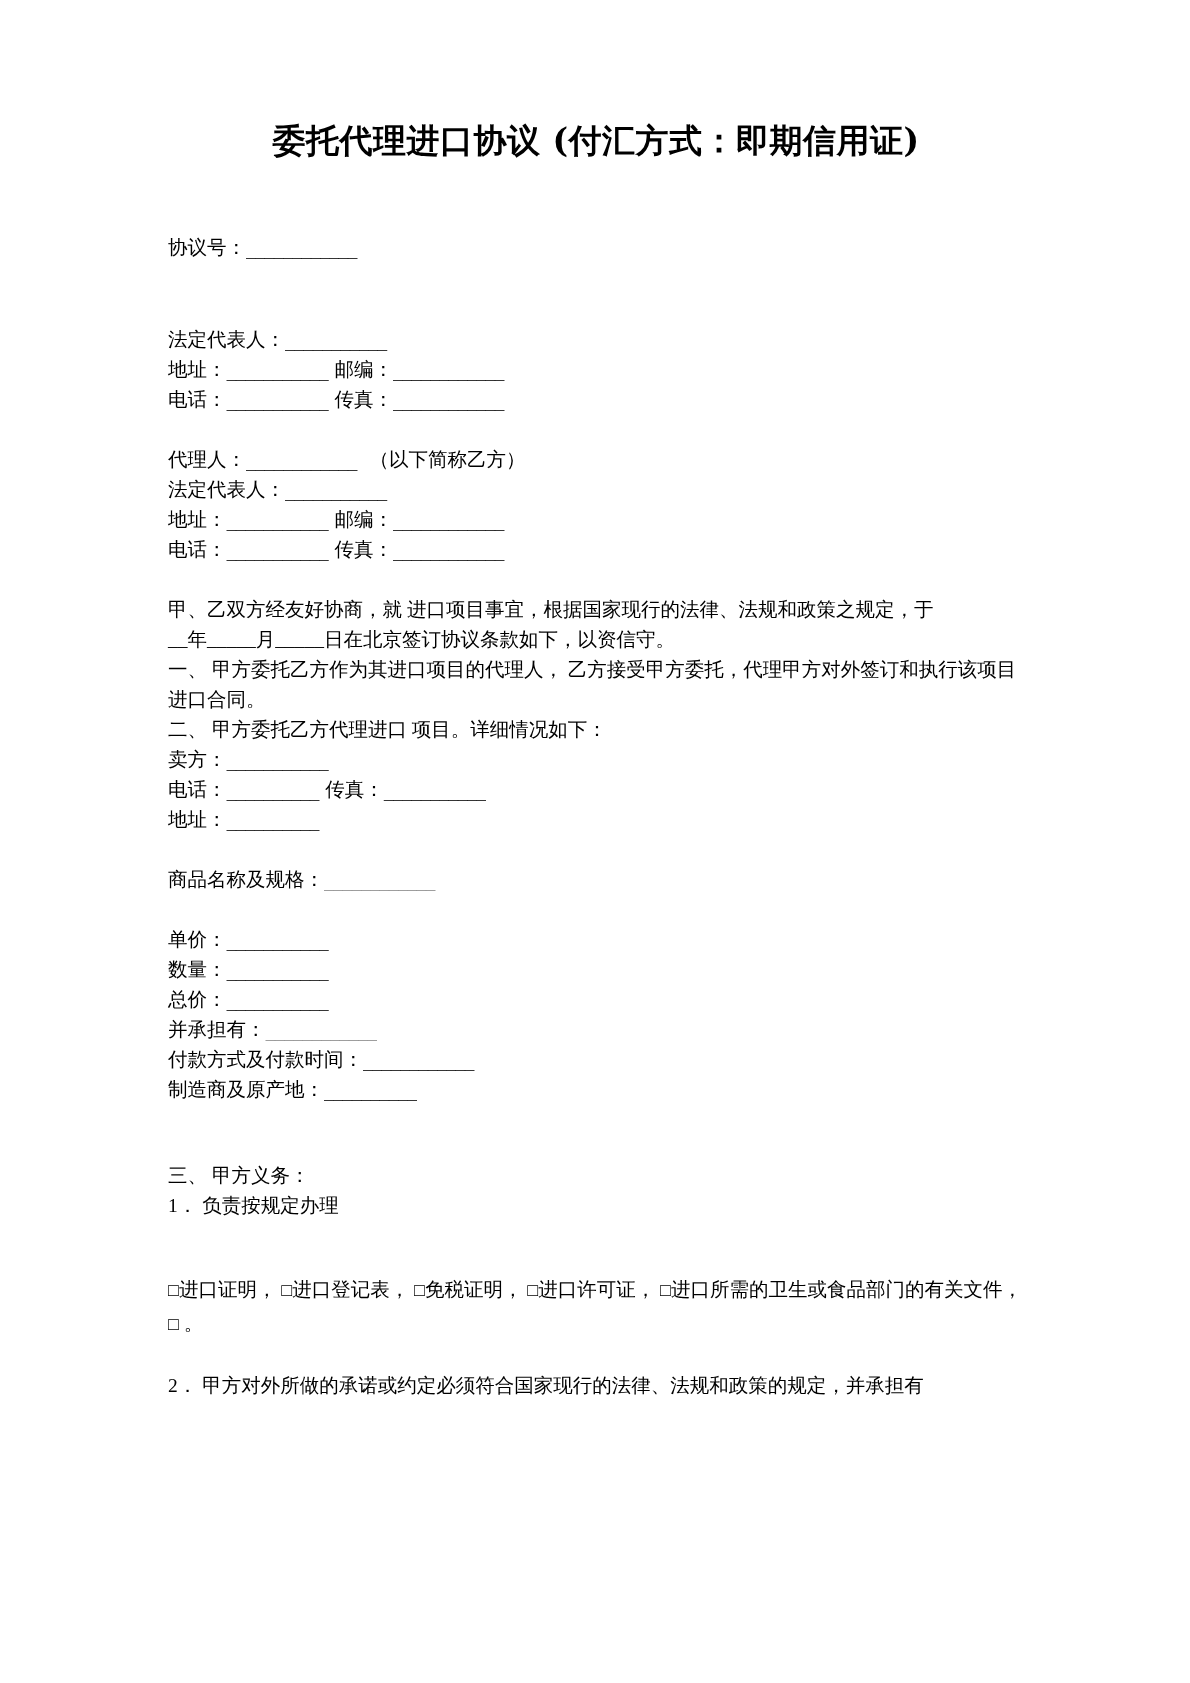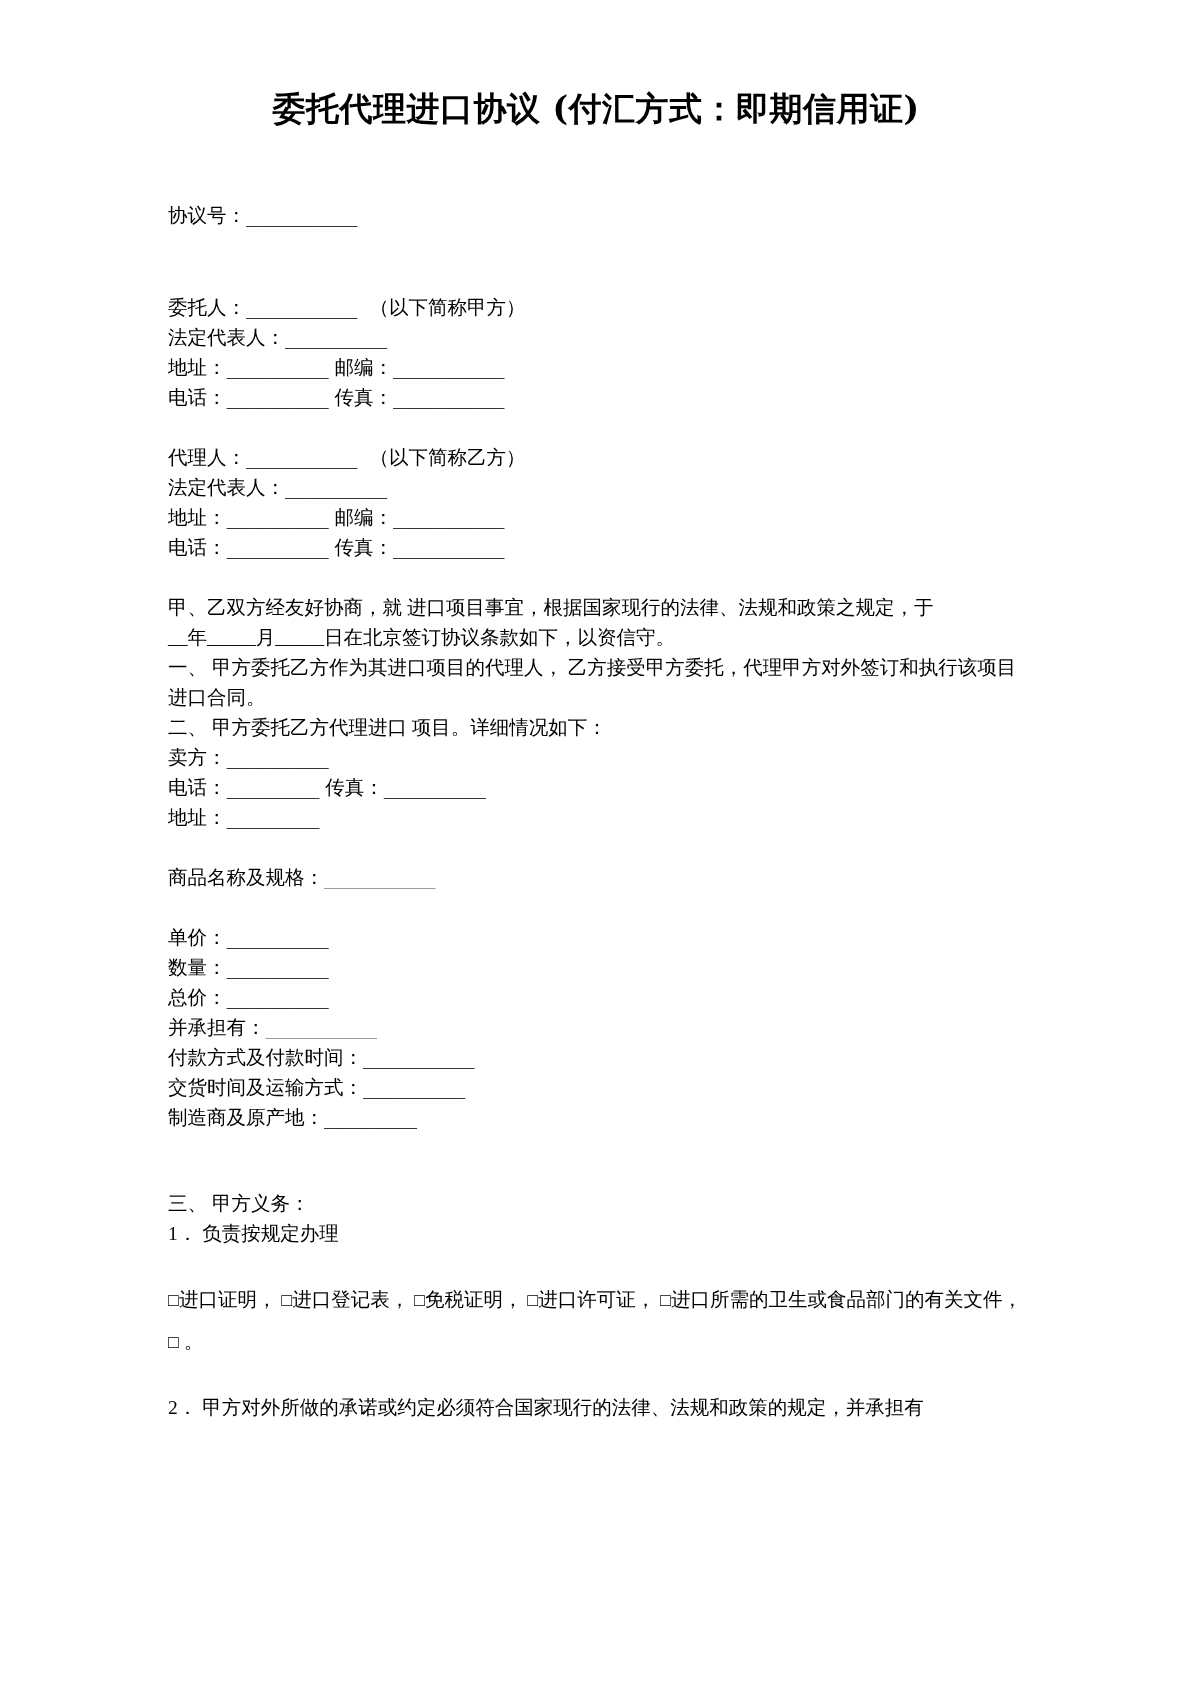--- a/index.html
+++ b/index.html
@@ -27,21 +27,21 @@
     width: 856px;
   }
 
   
   .doc-title {
     font-size: 33px;
     font-weight: bold;
     text-align: center;
     letter-spacing: 0.5px;
     margin: 0;
-    padding-top: 88px;
+    padding-top: 120px;
     line-height: 1.25;
     white-space: nowrap;
   }
 
   
   .block { margin: 0; }
   .line {
     font-size: 19.5px;
     line-height: 30px;
     white-space: nowrap;
@@ -63,43 +63,40 @@
   .sp-agrno   { height: 72px; }
   .sp-parties { height: 62px; }
   .sp-agent   { height: 30px; }
   .sp-body    { height: 30px; }
   .sp-goods   { height: 30px; }
   .sp-price   { height: 30px; }
   .sp-sec3    { height: 56px; }
   .sp-check   { height: 30px; }
   .sp-item2   { height: 30px; }
 
-  .checkline { font-size: 19.5px; line-height: 42px; }
+  .checkline { font-size: 19.5px; line-height: 34px; margin-top: 22px; }
   .cbox { font-size: 18px; }
 </style>
 </head>
 <body>
 
 <div class="page">
   <div class="content">
 
     <h1 class="doc-title">委托代理进口协议 (付汇方式：即期信用证)</h1>
 
     <div class="sp-agrno"></div>
 
     <div class="line">
       <span>协议号：</span><span class="blank">____________</span>
     </div>
 
     <div class="sp-parties"></div>
 
     <div class="block">
-      <div class="line">
-        <span>委托人：</span><span class="blank">____________</span>&nbsp;&nbsp;<span>（以下简称甲方）</span>
-      </div>
       <div class="line">
         <span>法定代表人：</span><span class="blank">___________</span>
       </div>
       <div class="line">
         <span>地址：</span><span class="blank">___________</span>&nbsp;<span>邮编：</span><span class="blank">____________</span>
       </div>
       <div class="line">
         <span>电话：</span><span class="blank">___________</span>&nbsp;<span>传真：</span><span class="blank">____________</span>
       </div>
     </div>
@@ -157,23 +154,20 @@
     <div class="line">
       <span>总价：</span><span class="blank">___________</span>
     </div>
     <div class="line">
       <span>并承担有：</span><span class="blank blank-gray">____________</span>
     </div>
     <div class="line">
       <span>付款方式及付款时间：</span><span class="blank">____________</span>
     </div>
     <div class="line">
-      <span>交货时间及运输方式：</span><span class="blank">___________</span>
-    </div>
-    <div class="line">
       <span>制造商及原产地：</span><span class="blank">__________</span>
     </div>
 
     <div class="sp-sec3"></div>
 
     <div class="para">三、 甲方义务：</div>
     <div class="para">1． 负责按规定办理</div>
 
     <div class="sp-check"></div>
 

